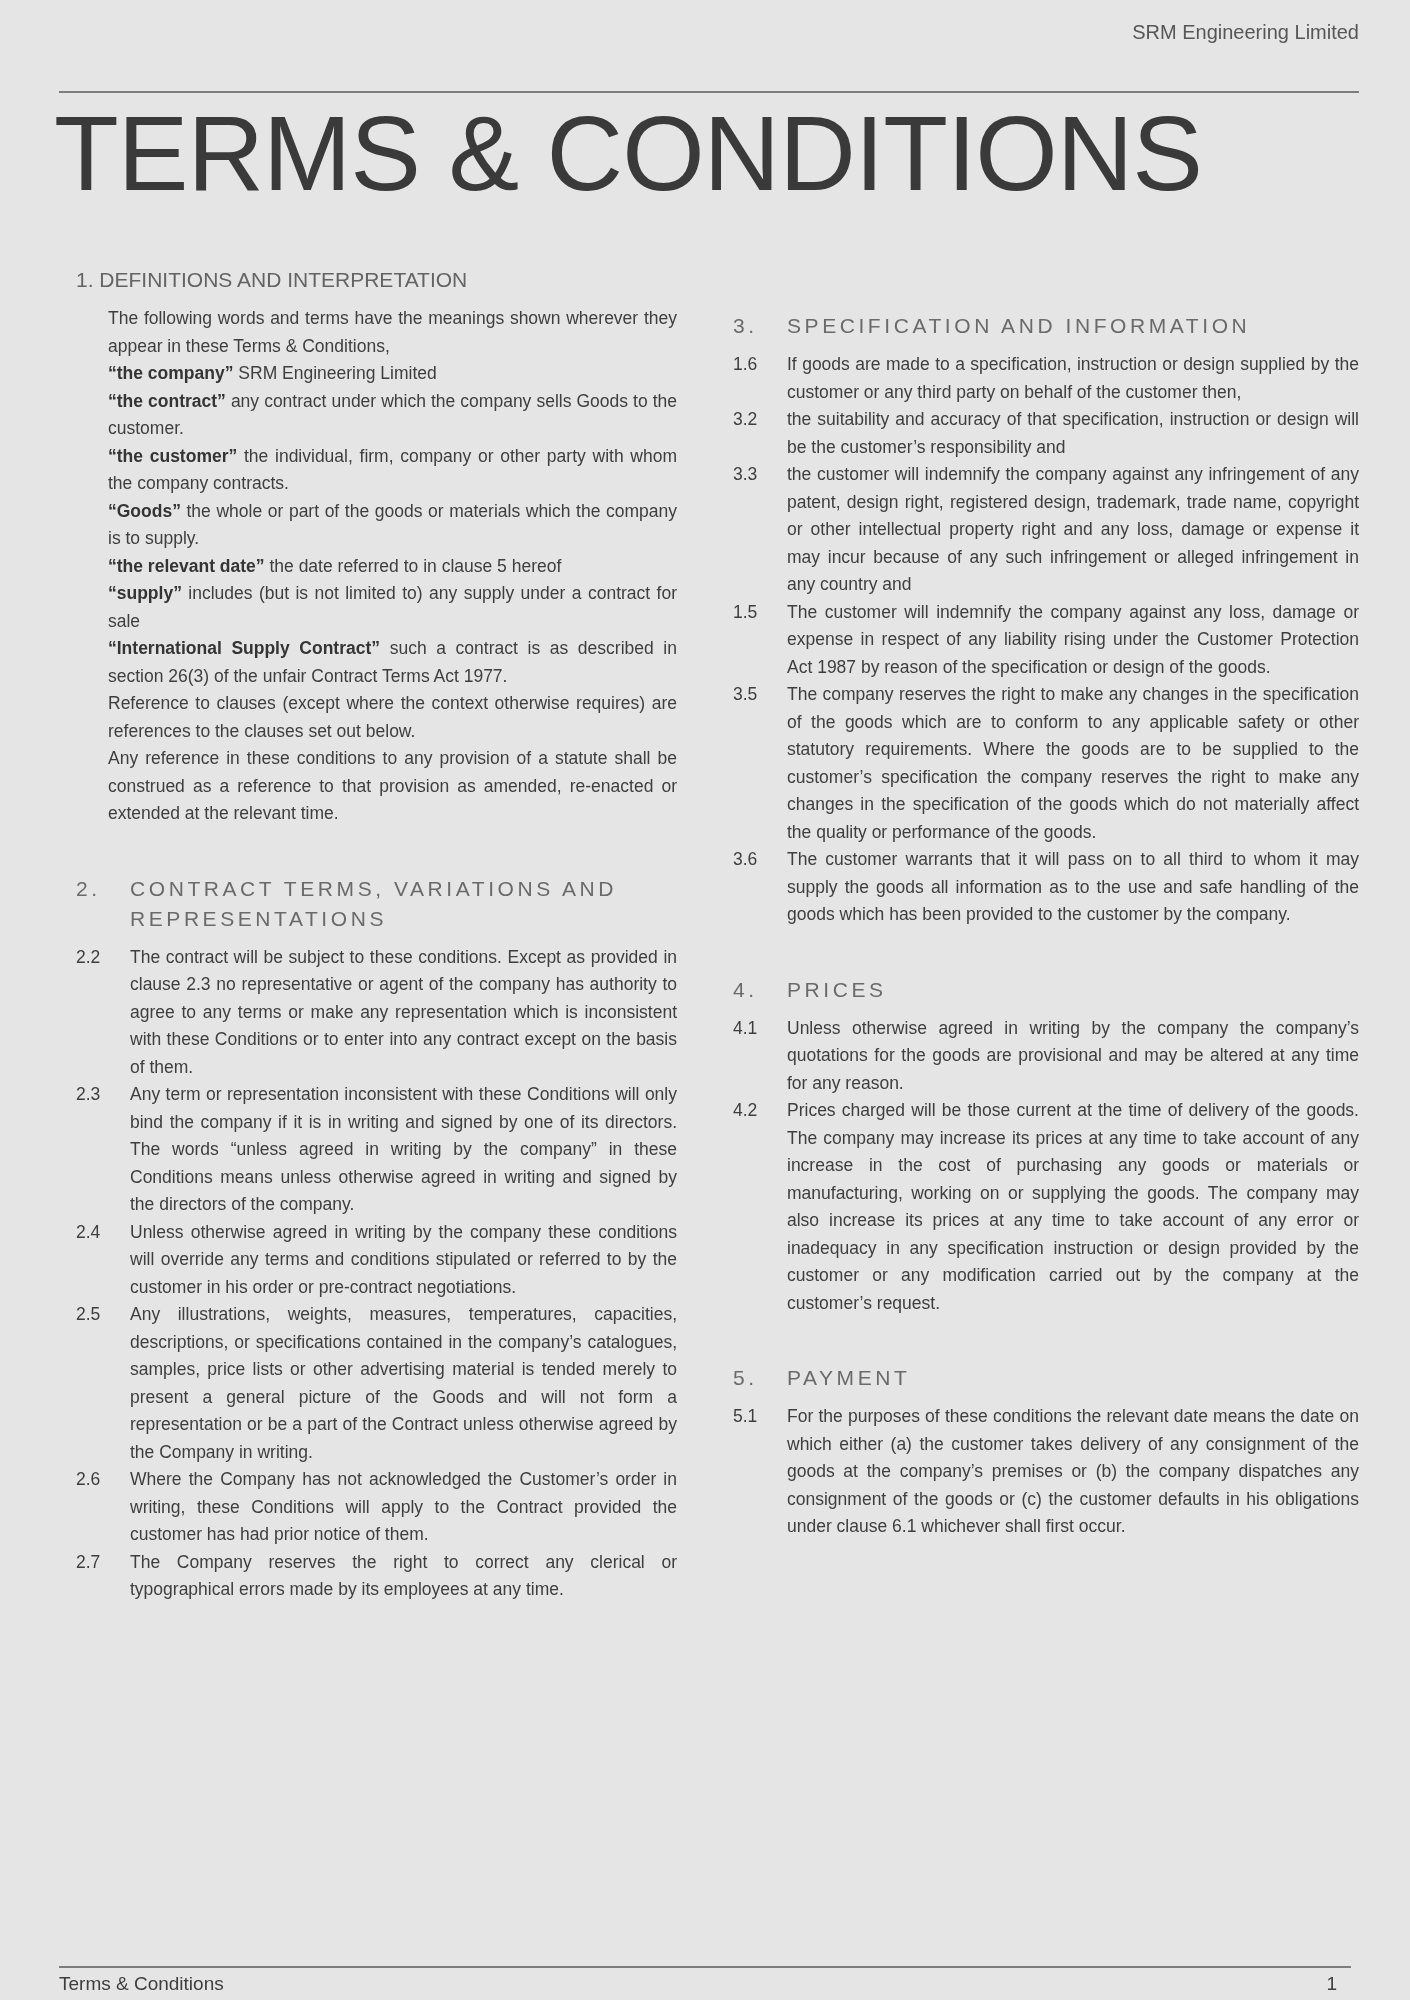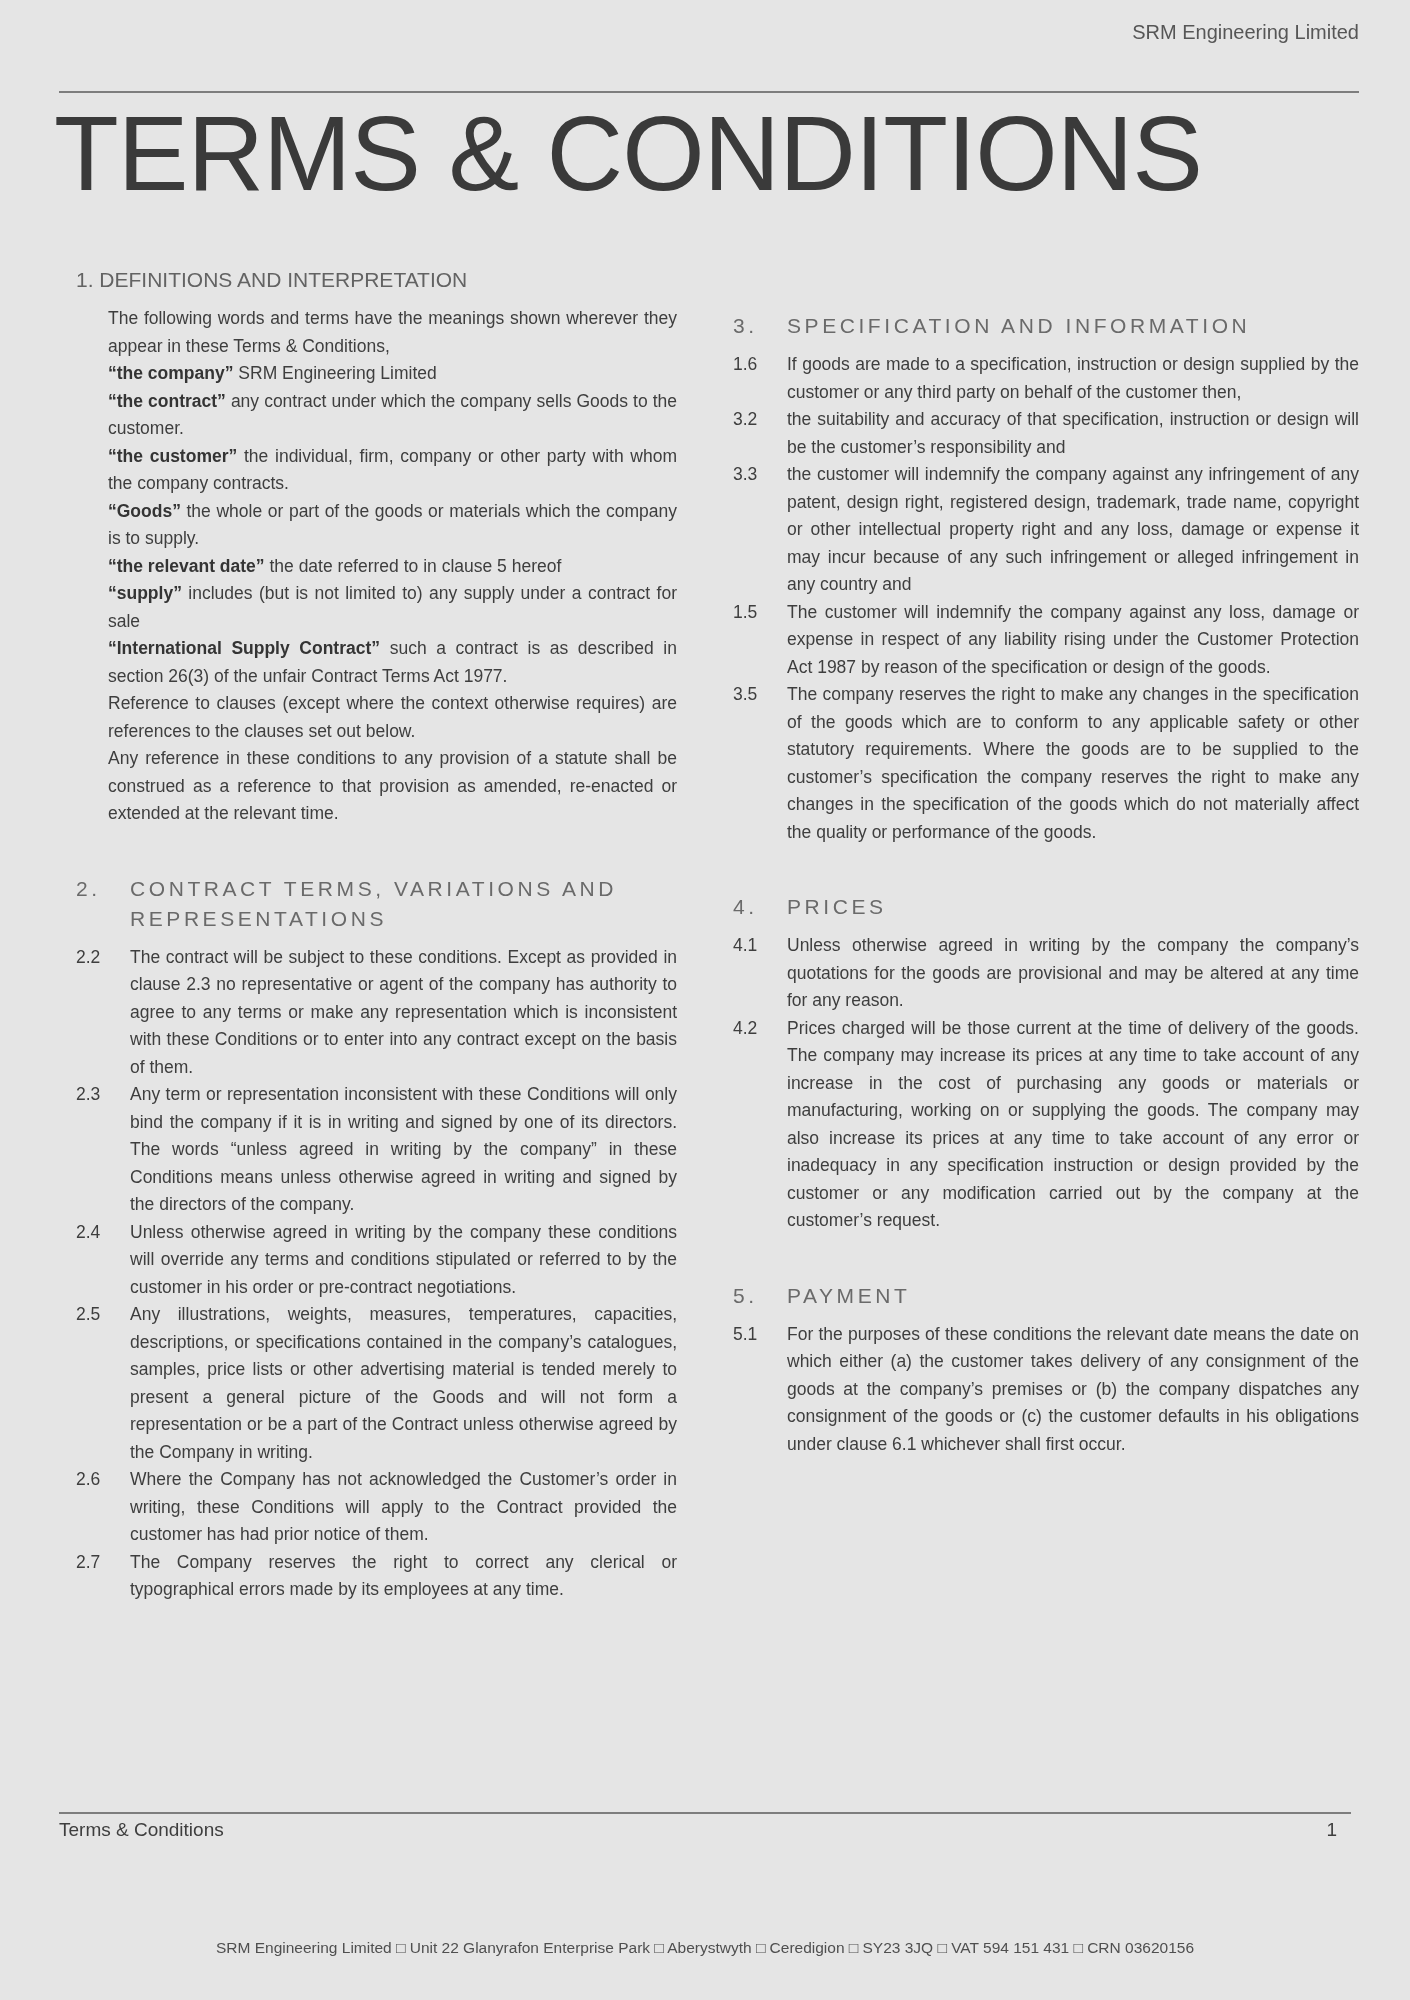--- a/index.html
+++ b/index.html
@@ -130,20 +130,24 @@
             <p class="body">the customer will indemnify the company against any infringement of any patent, design right, registered design, trademark, trade name, copyright or other intellectual property right and any loss, damage or expense it may incur because of any such infringement or alleged infringement in any country and</p>
           </div>
         <div class="item">
             <div class="num">1.5</div>
             <p class="body">The customer will indemnify the company against any loss, damage or expense in respect of any liability rising under the Customer Protection Act 1987 by reason of the specification or design of the goods.</p>
           </div>
         <div class="item">
             <div class="num">3.5</div>
             <p class="body">The company reserves the right to make any changes in the specification of the goods which are to conform to any applicable safety or other statutory requirements. Where the goods are to be supplied to the customer’s specification the company reserves the right to make any changes in the specification of the goods which do not materially affect the quality or performance of the goods.</p>
           </div>
+        <div class="item">
+            <div class="num">3.6</div>
+            <p class="body">The customer warrants that it will pass on to all third to whom it may supply the goods all information as to the use and safe handling of the goods which has been provided to the customer by the company.</p>
+          </div>
       </section>
 
       <section>
         <div class="sec-head">
           <div class="num">4.</div>
           <h2 class="sh">PRICES</h2>
         </div>
         <div class="item">
             <div class="num">4.1</div>
             <p class="body">Unless otherwise agreed in writing by the company the company’s quotations for the goods are provisional and may be altered at any time for any reason.</p>
@@ -167,16 +171,15 @@
 
     </div>
   </div>
 
   <footer class="footer">
     <div class="rule"></div>
     <div class="frow">
       <span>Terms &amp; Conditions</span>
       <span class="pnum">1</span>
     </div>
-    <div class="address">SRM Engineering Limited □ Unit 22 Glanyrafon Enterprise Park □ Aberystwyth □ Ceredigion □  SY23 3JQ □ VAT 594 151 431 □ CRN 03620156</div>
   </footer>
 
 </div>
 
 </body></html>

